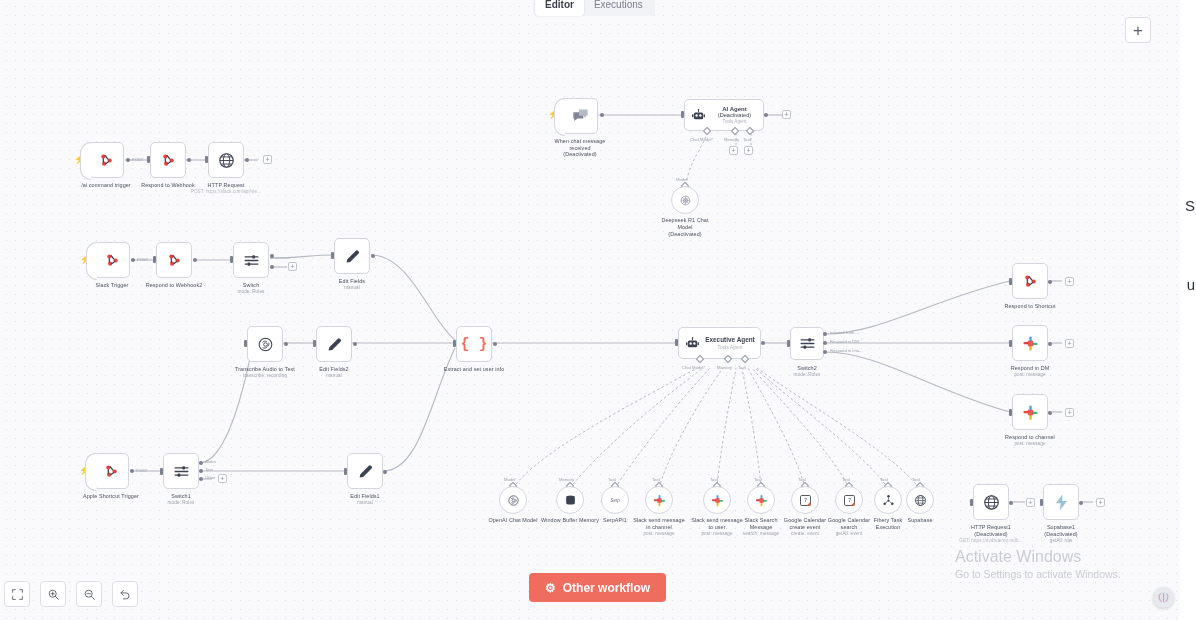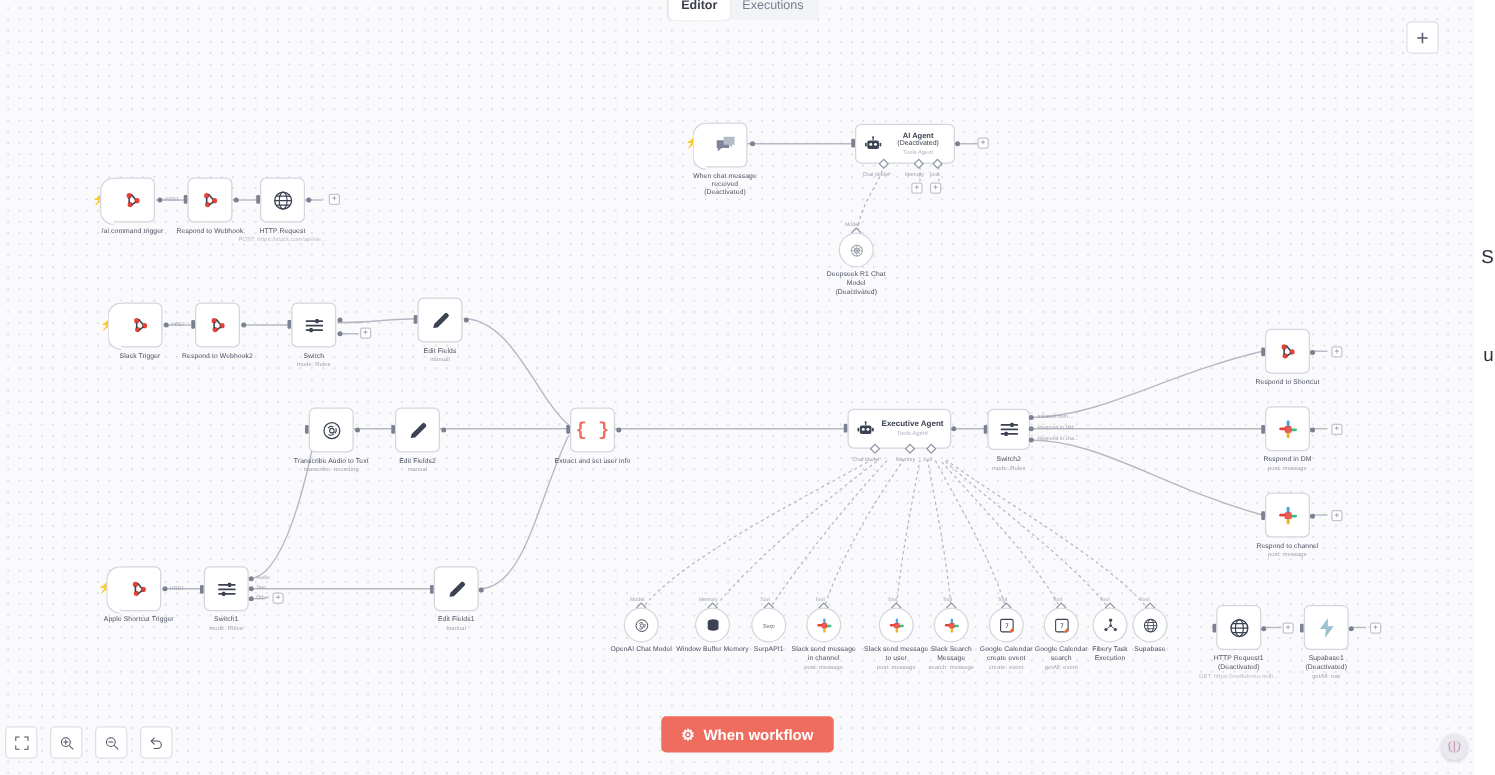--- a/index.html
+++ b/index.html
@@ -757,20 +757,24 @@
           <path d="M13 2L5 13h6l-1 9 9-12h-6z" fill="#8ab7c9" opacity=".85"></path>
         </svg>
       </div>
       <div class="port" style="left:36px; top:17px;"></div>
       <div class="plusend" style="left:53px; top:14px;">+</div>
       <div class="nlabel" style="top:40px;">Supabase1</div>
       <div class="nlabel" style="top:47px;">(Deactivated)</div>
       <div class="nlabel nsub" style="top:54px;">getAll: row</div>
     </div>
 
+    <div id="watermark">
+      <div class="wm1">Activate Windows</div>
+      <div class="wm2">Go to Settings to activate Windows.</div>
+    </div>
 
     <div id="toolbar">
       <div class="tbtn">
         <svg viewBox="0 0 24 24">
           <path d="M3 8V3h5M21 8V3h-5M3 16v5h5M21 16v5h-5" stroke-linecap="round"></path>
         </svg>
       </div>
       <div class="tbtn">
         <svg viewBox="0 0 24 24">
           <circle cx="10.5" cy="10.5" r="6.5"></circle>
@@ -788,21 +792,21 @@
       <div class="tbtn">
         <svg viewBox="0 0 24 24">
           <path d="M4 9h9a5.5 5.5 0 110 11H8" stroke-linecap="round"></path>
           <path d="M8 4.5L3.5 9 8 13.5" stroke-linecap="round" stroke-linejoin="round"></path>
         </svg>
       </div>
     </div>
 
     <button id="testbtn">
       <span class="flask">⚙</span>
-      <span>When workflow</span>
+      <span>Other workflow</span>
     </button>
 
     <div id="addbtn">+</div>
 
   </div>
 
   <div id="gutter"></div>
   <div class="edgetext" style="top:197px;">S</div>
   <div class="edgetext" style="top:276px;">u</div>
 

